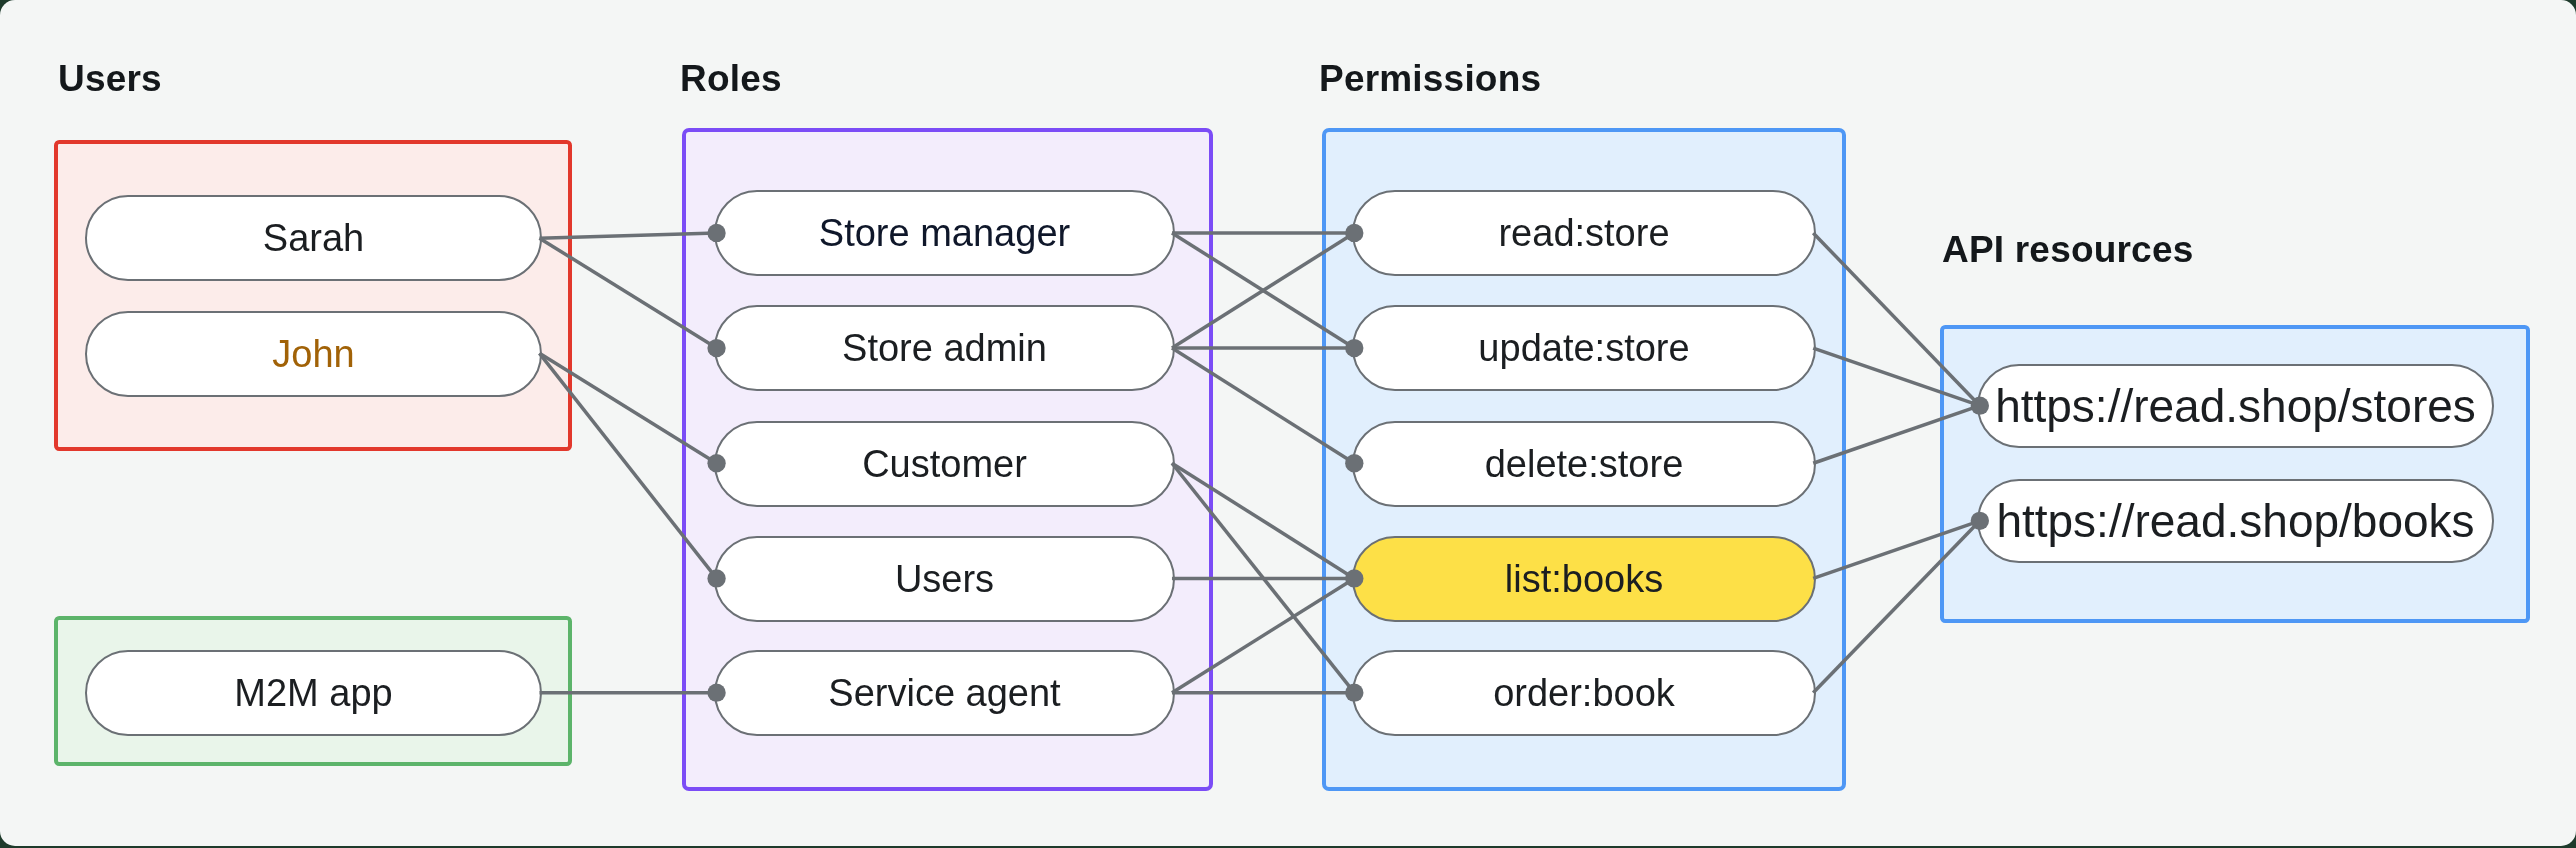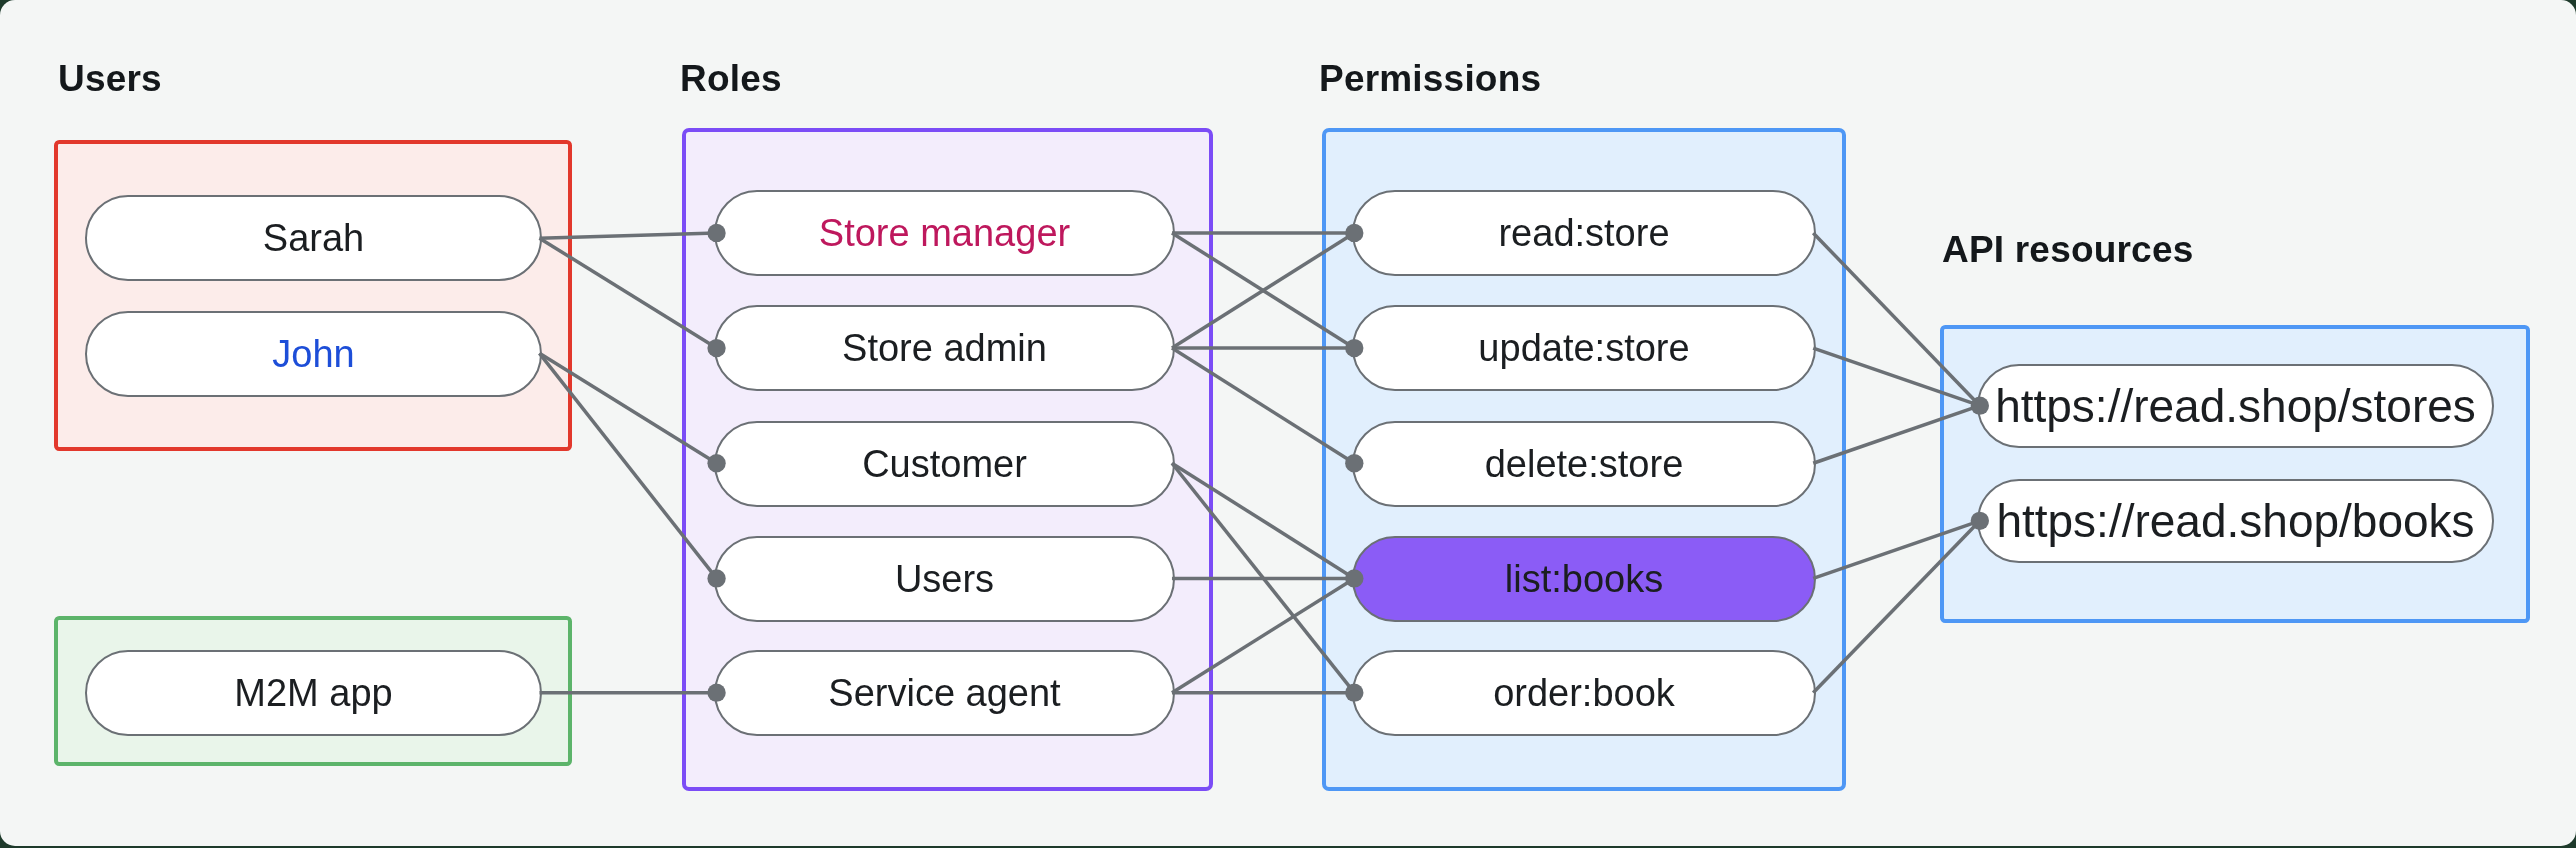--- a/index.html
+++ b/index.html
@@ -73,27 +73,27 @@
 
     <div class="group-label" style="left: 58px; top: 58px;">Users</div>
     <div class="group-label" style="left: 680px; top: 58px;">Roles</div>
     <div class="group-label" style="left: 1942px; top: 229px;">API resources</div>
     <div class="group-label" style="left: 1319px; top: 58px;">Permissions</div>
 
     <div id="nodes-layer">
         <div class="node" style="left: 85px; top: 195px; width: 457px; height: 86px; border-color: rgb(107, 112, 117); background: rgb(255, 255, 255); color: rgb(27, 30, 33);">
           <span>Sarah</span>
         </div>
-        <div class="node" style="left: 85px; top: 311px; width: 457px; height: 86px; border-color: rgb(107, 112, 117); background: rgb(255, 255, 255); color: #1d4ed8;">
+        <div class="node" style="left: 85px; top: 311px; width: 457px; height: 86px; border-color: rgb(107, 112, 117); background: rgb(255, 255, 255); color: #a16207;">
           <span>John</span>
         </div>
         <div class="node" style="left: 85px; top: 650px; width: 457px; height: 86px; border-color: rgb(107, 112, 117); background: rgb(255, 255, 255); color: rgb(27, 30, 33);">
           <span>M2M app</span>
         </div>
-        <div class="node" style="left: 714px; top: 190px; width: 461px; height: 86px; border-color: rgb(107, 112, 117); background: rgb(255, 255, 255); color: #be185d;">
+        <div class="node" style="left: 714px; top: 190px; width: 461px; height: 86px; border-color: rgb(107, 112, 117); background: rgb(255, 255, 255); color: #0f172a;">
           <span>Store manager</span>
         </div>
         <div class="node" style="left: 714px; top: 305px; width: 461px; height: 86px; border-color: rgb(107, 112, 117); background: rgb(255, 255, 255); color: rgb(27, 30, 33);">
           <span>Store admin</span>
         </div>
         <div class="node" style="left: 714px; top: 421px; width: 461px; height: 86px; border-color: rgb(107, 112, 117); background: rgb(255, 255, 255); color: rgb(27, 30, 33);">
           <span>Customer</span>
         </div>
         <div class="node" style="left: 714px; top: 536px; width: 461px; height: 86px; border-color: rgb(107, 112, 117); background: rgb(255, 255, 255); color: rgb(27, 30, 33);">
           <span>Users</span>
@@ -103,21 +103,21 @@
         </div>
         <div class="node" style="left: 1352px; top: 190px; width: 464px; height: 86px; border-color: rgb(107, 112, 117); background: rgb(255, 255, 255); color: rgb(27, 30, 33);">
           <span>read:store</span>
         </div>
         <div class="node" style="left: 1352px; top: 305px; width: 464px; height: 86px; border-color: rgb(107, 112, 117); background: rgb(255, 255, 255); color: rgb(27, 30, 33);">
           <span>update:store</span>
         </div>
         <div class="node" style="left: 1352px; top: 421px; width: 464px; height: 86px; border-color: rgb(107, 112, 117); background: rgb(255, 255, 255); color: rgb(27, 30, 33);">
           <span>delete:store</span>
         </div>
-        <div class="node" style="left: 1352px; top: 536px; width: 464px; height: 86px; border-color: rgb(107, 112, 117); background: #8b5cf6; color: rgb(27, 30, 33);">
+        <div class="node" style="left: 1352px; top: 536px; width: 464px; height: 86px; border-color: rgb(107, 112, 117); background: #fde047; color: rgb(27, 30, 33);">
           <span>list:books</span>
         </div>
         <div class="node" style="left: 1352px; top: 650px; width: 464px; height: 86px; border-color: rgb(107, 112, 117); background: rgb(255, 255, 255); color: rgb(27, 30, 33);">
           <span>order:book</span>
         </div>
         <div class="node api-node" style="left: 1977px; top: 364px; width: 517px; height: 84px; border-color: rgb(107, 112, 117); background: rgb(255, 255, 255); color: rgb(27, 30, 33);">
           <span>https://read.shop/stores</span>
         </div>
         <div class="node api-node" style="left: 1977px; top: 479px; width: 517px; height: 84px; border-color: rgb(107, 112, 117); background: rgb(255, 255, 255); color: rgb(27, 30, 33);">
           <span>https://read.shop/books</span>

